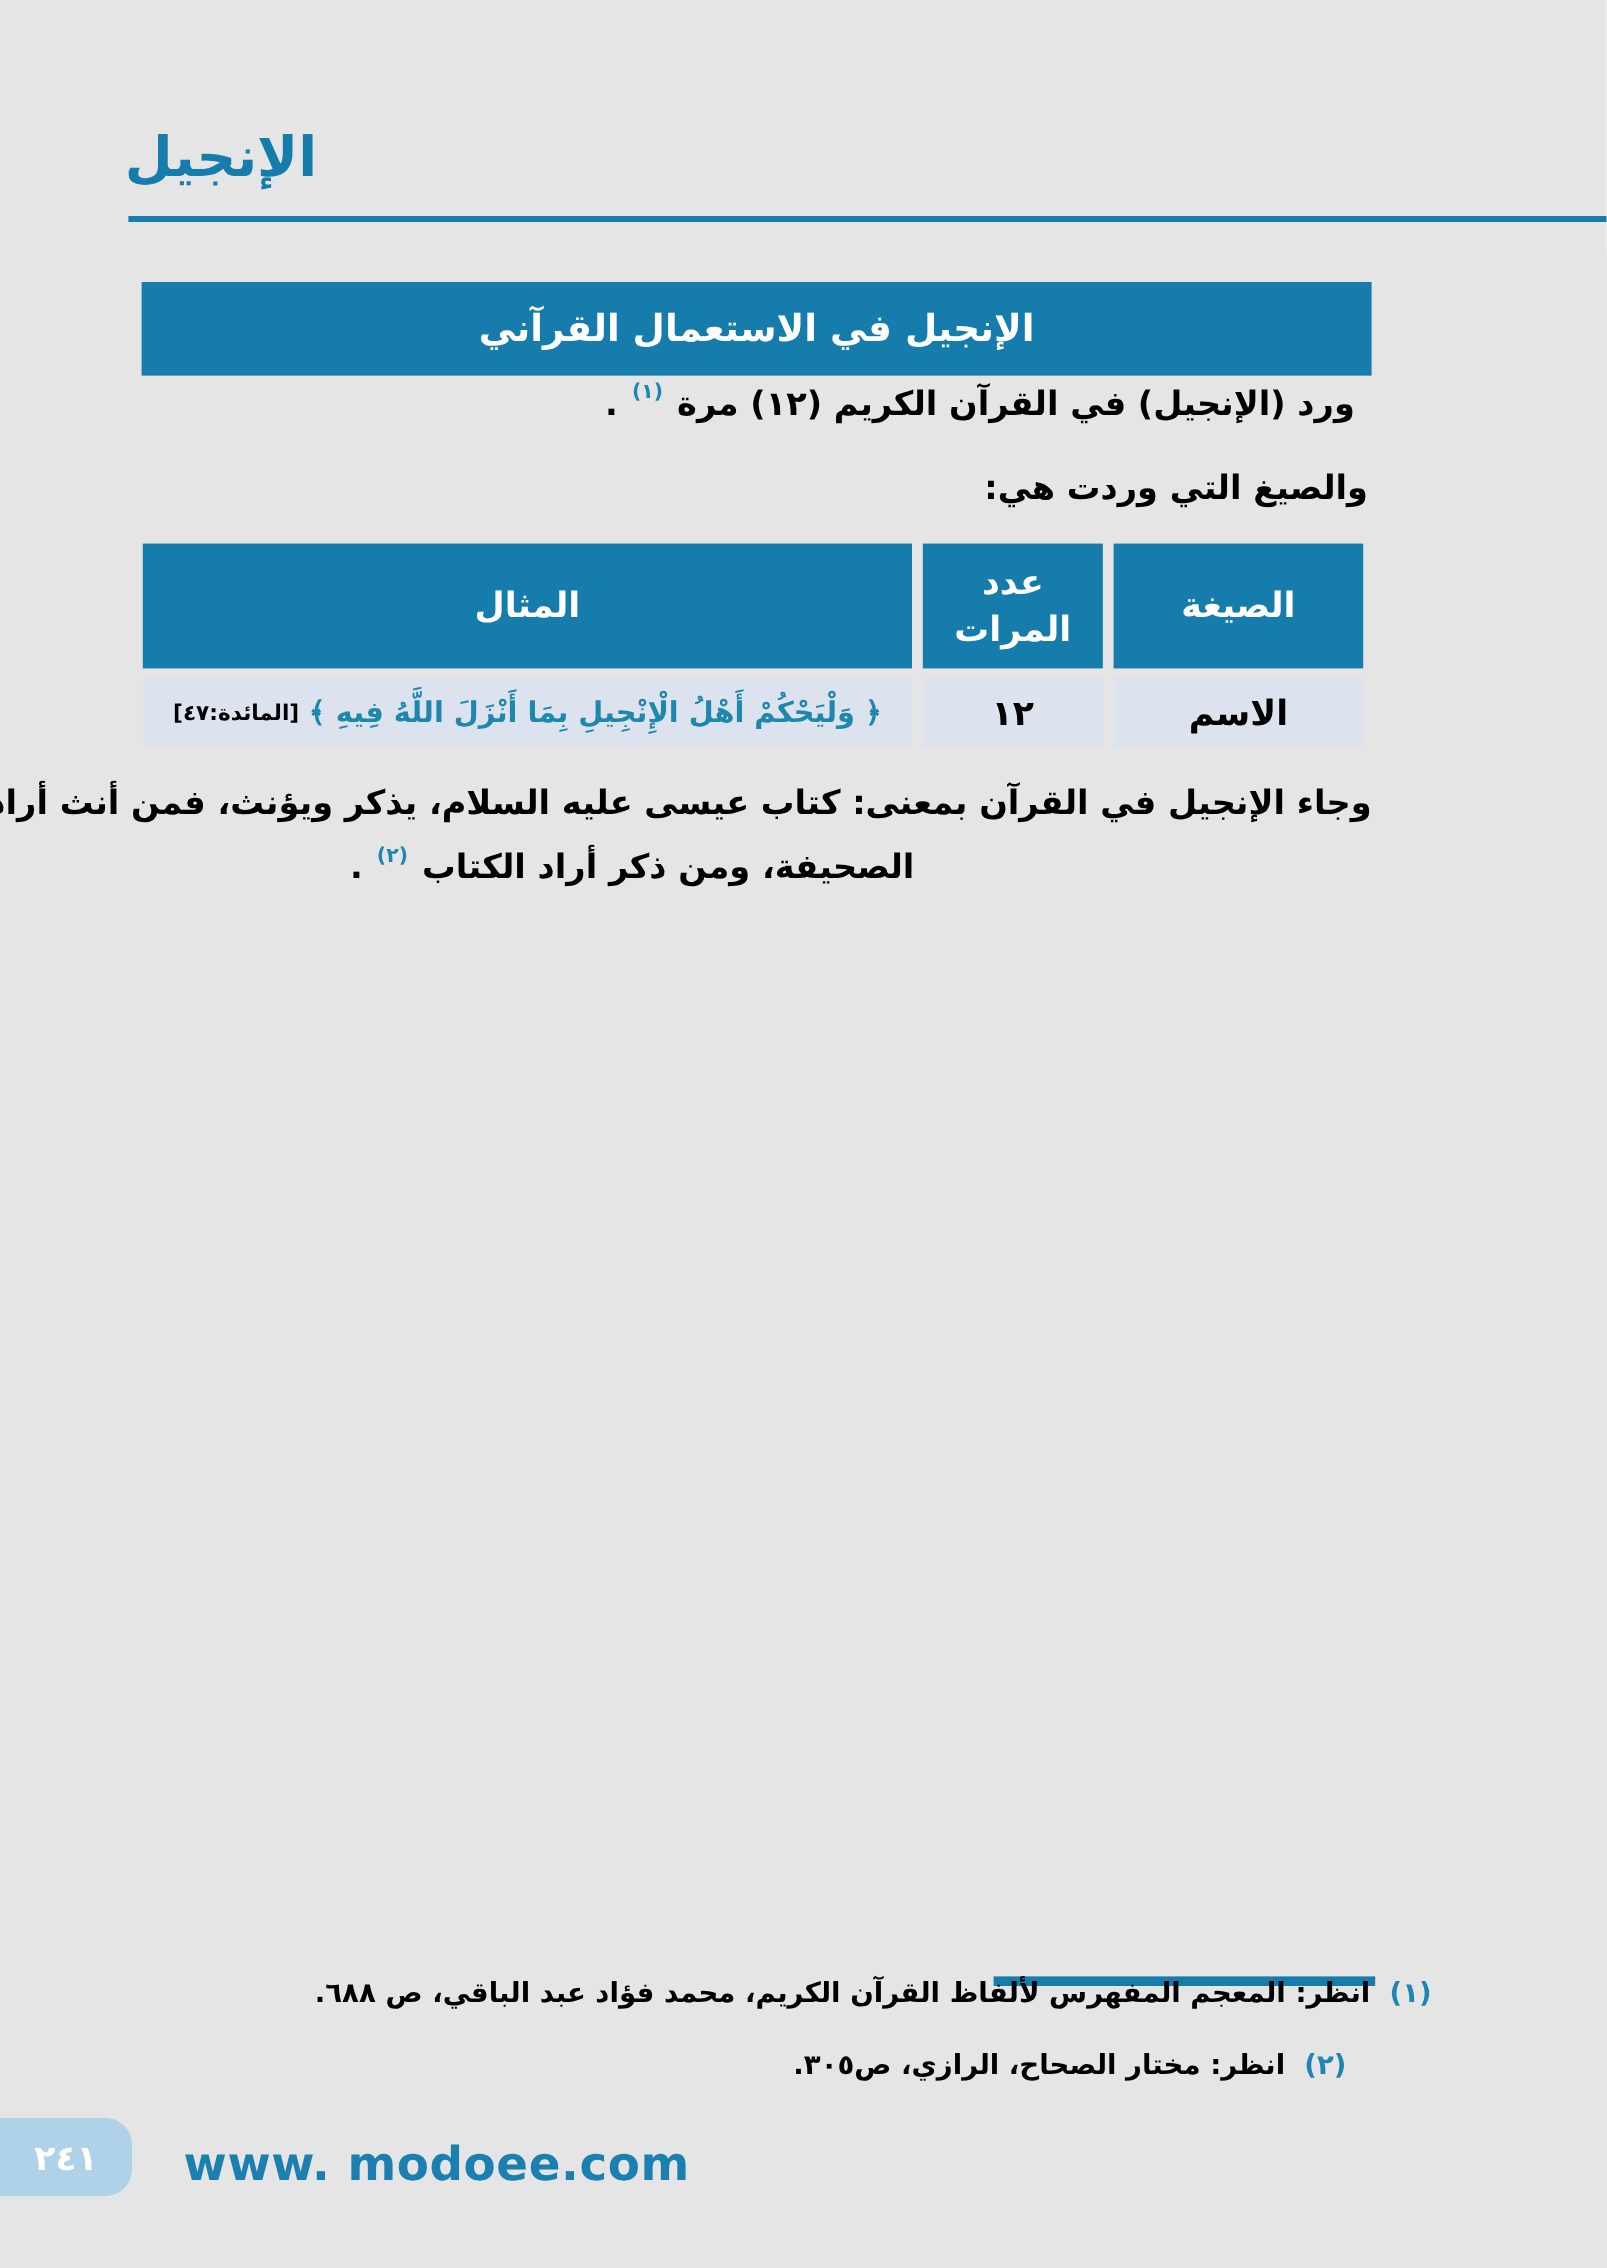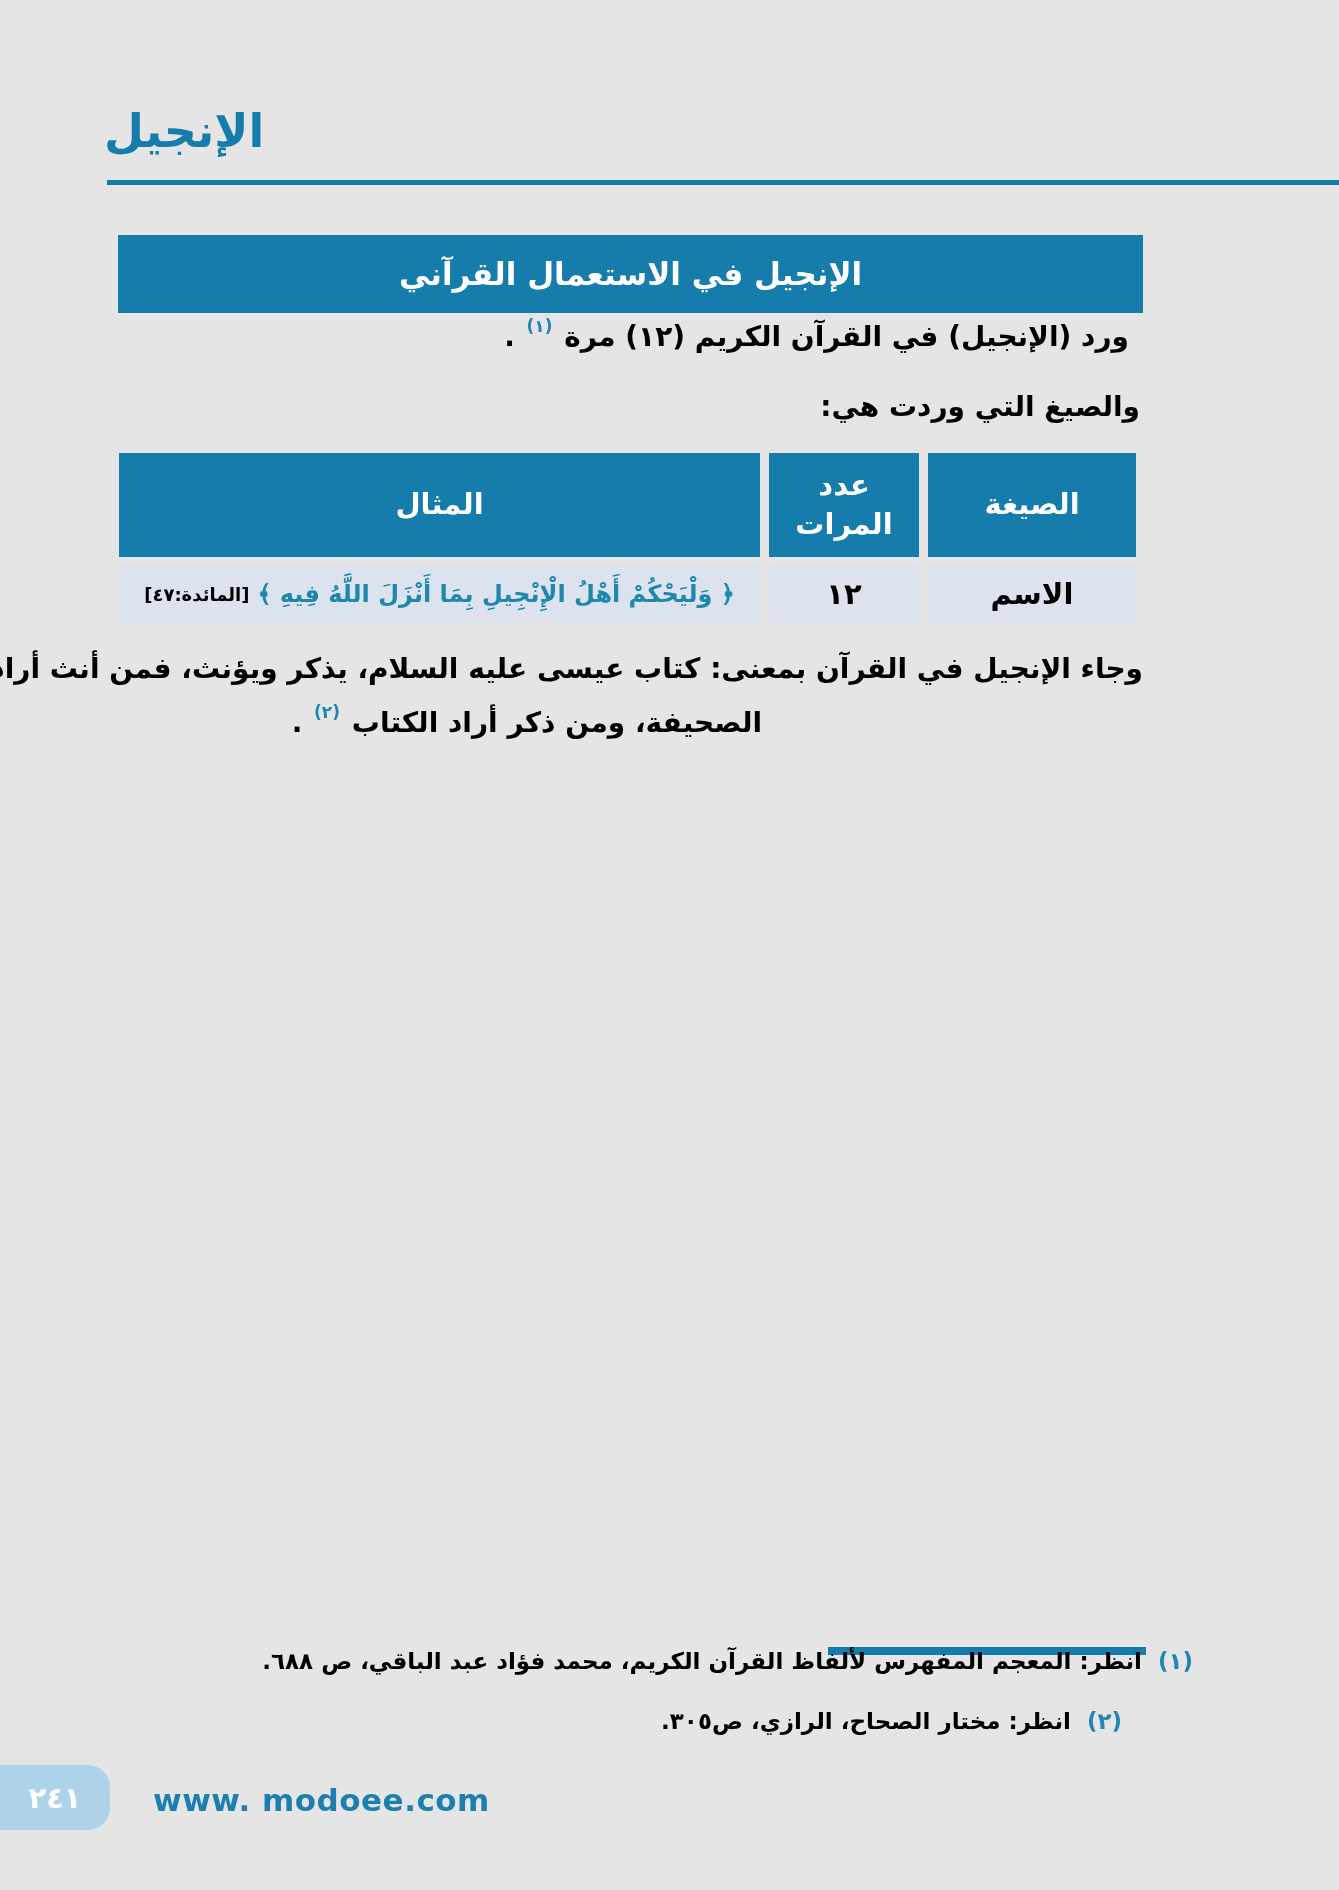--- a/index.html
+++ b/index.html
@@ -93,21 +93,21 @@
   
   .page-tab{
     position:absolute;left:0;top:1765px;width:110px;height:65px;
     background:#AED3E8;color:#ffffff;
     border-radius:0 22px 22px 0;
     display:flex;align-items:center;justify-content:center;
     font-size:29px;font-weight:bold;
   }
   .site{
     position:absolute;left:153px;top:1782px;
-    color:#1B7FB0;font-size:31px;font-weight:bold;
+    color:#1B7FB0;font-size:39px;font-weight:bold;
     letter-spacing:0.5px;direction:ltr;white-space:nowrap;
   }
 </style>
 </head>
 <body>
 
 <div class="page">
 
   <div class="hdr-title">الإنجيل</div>
   <div class="hdr-rule"></div>

